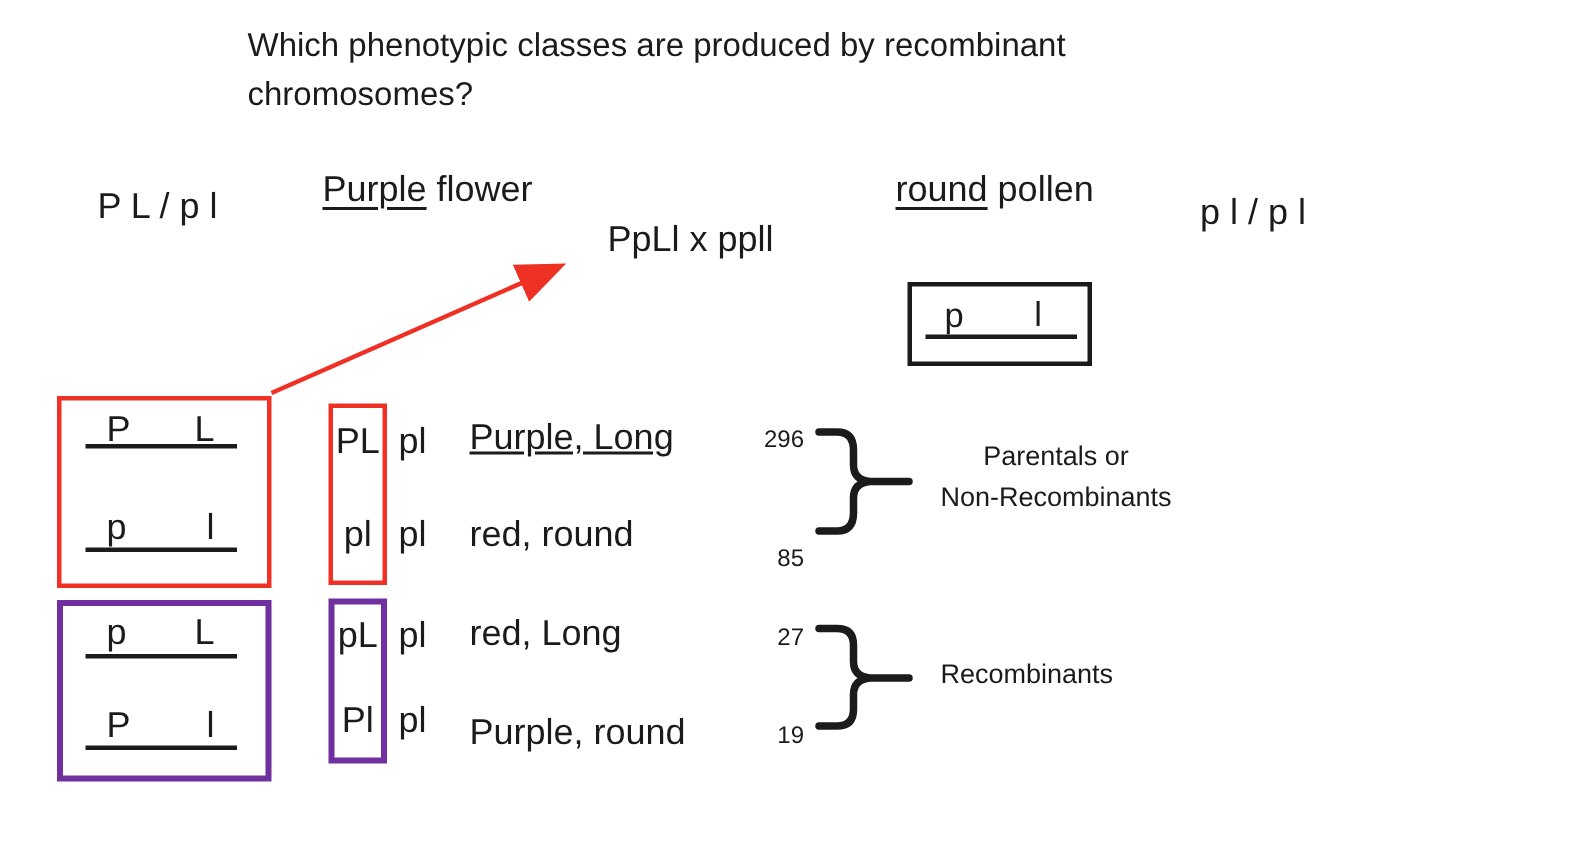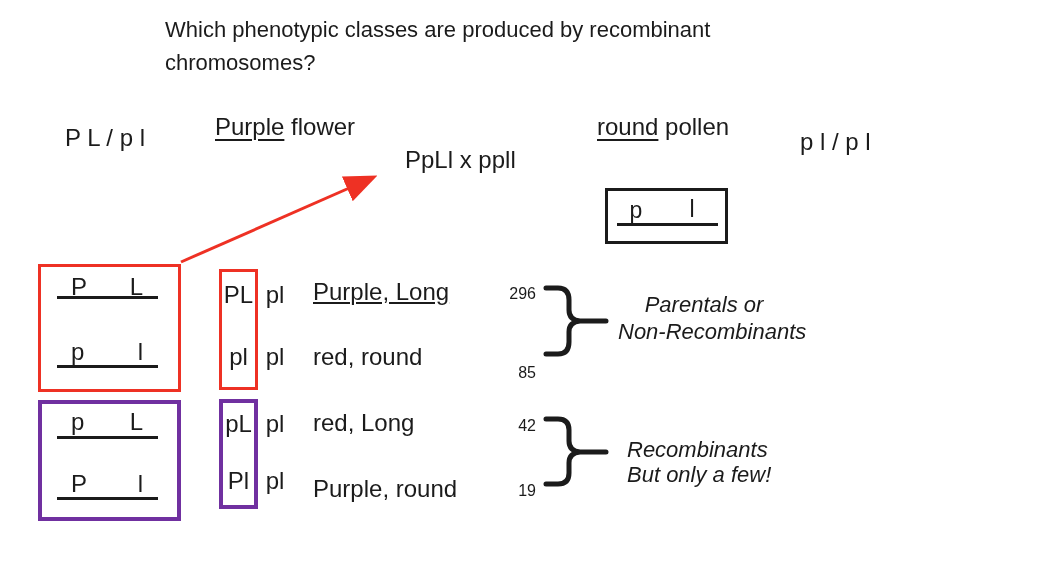--- a/index.html
+++ b/index.html
@@ -3,21 +3,21 @@
 <meta charset="utf-8">
 <style>
   html,body { margin:0; padding:0; background:#ffffff; }
   .canvas {
     position:relative; width:1050px; height:574px; background:#ffffff;
     font-family:"Liberation Sans", sans-serif; color:#1b1b1b; overflow:hidden;
   }
   .abs { position:absolute; white-space:nowrap; }
   .t22 { font-size:22px; line-height:33px; }
   .t24 { font-size:24px; line-height:28px; }
-  .t18 { font-size:22px;font-style:italic; }
+  .t18 { font-size:18px; }
   .uline { text-decoration:underline; text-decoration-thickness:2px; text-underline-offset:4px; }
   .phen-lines { line-height:34px; }
   .box { position:absolute; box-sizing:border-box; background:transparent; }
   .black-box  { border:3px solid #1b1b1b; }
   .red-box    { border:3px solid #ee3124; }
   .purple-box { border:4px solid #7030a0; }
   .hline { position:absolute; height:3px; background:#1b1b1b; }
   .chrom-letters {
     position:absolute; left:71px; width:72px; display:flex;
     justify-content:space-between; font-size:24px; line-height:28px;
@@ -103,29 +103,28 @@
   <div class="count" style="top:280px;">296</div>
 
   <div class="gamete" style="top:343px;">pl</div>
   <div class="tgam" style="top:343px;">pl</div>
   <div class="phen" style="top:343px;">red, round</div>
   <div class="count" style="top:359px;">85</div>
 
   <div class="gamete" style="top:410px;">pL</div>
   <div class="tgam" style="top:410px;">pl</div>
   <div class="phen" style="top:409px;">red, Long</div>
-  <div class="count" style="top:412px;">42</div>
+  <div class="count" style="top:412px;">27</div>
 
   <div class="gamete" style="top:467px;">Pl</div>
   <div class="tgam" style="top:467px;">pl</div>
   <div class="phen" style="top:475px;">Purple, round</div>
   <div class="count" style="top:477px;">19</div>
 
   <div class="abs t18 grp-center" style="left:618px; top:291px; width:172px;">
     <div>Parentals or</div>
     <div>Non-Recombinants</div>
   </div>
   <div class="abs t18 grp-left" style="left:627px; top:437px;">
     <div>Recombinants</div>
-    <div>But only a few!</div>
   </div>
 
 </div>
 
 </body></html>

